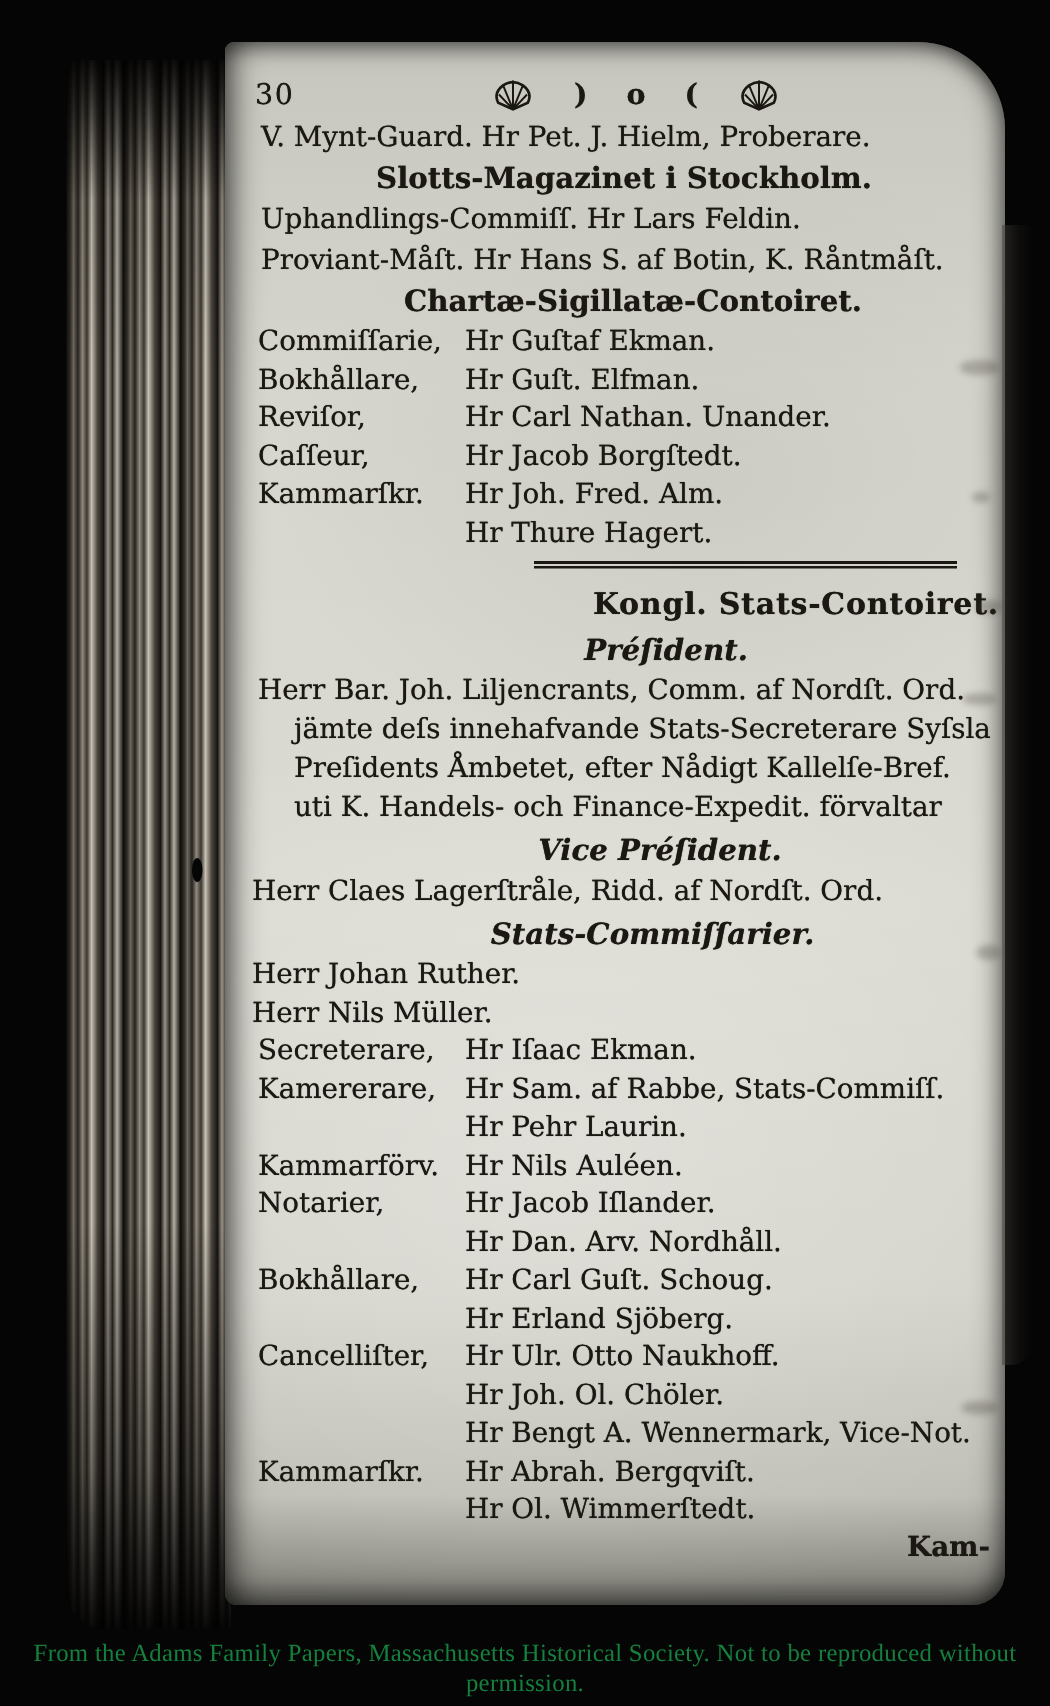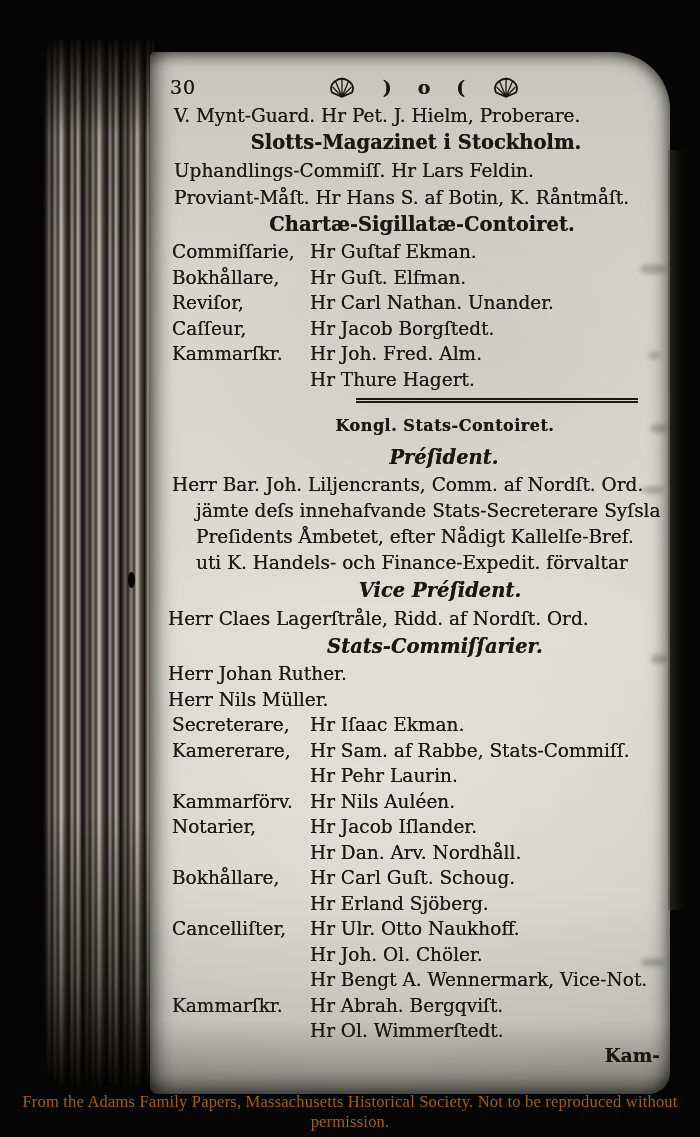--- a/index.html
+++ b/index.html
@@ -22,21 +22,21 @@
         #2e2b26 31px,#b5afa3 34px,#1d1a16 38px),
       #1a1815;
     border-radius:10px 0 0 26px;
   }
   .binding .speck{
     position:absolute;left:84px;top:532px;width:7px;height:16px;
     background:#050505;border-radius:50%;
   }
   
   .page{
-    position:absolute;left:150px;top:52px;width:520px;height:1042px;
+    position:absolute;left:150px;top:28px;width:520px;height:1042px;
     border-radius:6px 58px 22px 8px;
     background:
       radial-gradient(ellipse 420px 320px at 62% 28%, rgba(0,0,0,0.05), transparent 70%),
       radial-gradient(ellipse 520px 420px at 42% 72%, rgba(255,255,255,0.22), transparent 75%),
       linear-gradient(180deg,#c7c6be 0%,#d7d6ce 22%,#dcdbd3 55%,#d4d3cb 80%,#c0bfb7 93%,#84837c 99%);
     box-shadow:
       inset 16px 0 20px -10px rgba(0,0,0,.55),
       inset 0 12px 16px -9px rgba(0,0,0,.55),
       inset -12px 0 18px -8px rgba(0,0,0,.5),
       inset 0 -14px 20px -10px rgba(0,0,0,.6);
@@ -66,42 +66,42 @@
   .entry{height:27px;line-height:27px;padding-left:8px;}
   .center-head{height:28px;line-height:28px;text-align:center;font-weight:bold;font-size:19.5px;}
   .center-head.chartae{padding-left:12px;}
   .orow{height:25.5px;line-height:25.5px;padding-left:6px;}
   .orow .lab{display:inline-block;width:138px;}
   .rule-row{height:17px;position:relative;}
   .rule-row .rule{
     position:absolute;left:190px;top:6px;width:282px;height:5px;
     background:linear-gradient(180deg,#1b1813 0,#1b1813 2px,transparent 2px,transparent 3px,#1b1813 3px,#1b1813 5px);
   }
-  .main-head{height:34px;line-height:34px;text-align:center;font-weight:bold;font-size:16px;padding-left:58px;letter-spacing:.5px;}
+  .main-head{height:34px;line-height:34px;text-align:right;font-weight:bold;font-size:20px;padding-left:58px;letter-spacing:.5px;}
   .ital-head{height:29px;line-height:29px;text-align:center;font-style:italic;font-weight:bold;font-size:19.5px;}
   .ital-head.pres{padding-left:56px;}
   .ital-head.vice{padding-left:48px;}
   .ital-head.statscomm{padding-left:38px;}
   .para-line{height:26px;line-height:26px;}
   .para-line.first{padding-left:6px;}
   .para-line.cont{padding-left:30px;}
   .herr-line{height:25.5px;line-height:25.5px;padding-left:2px;}
   .catchword{height:24px;line-height:24px;text-align:right;padding-right:6px;font-weight:bold;}
   
   .smudge{position:absolute;background:rgba(58,53,47,.28);filter:blur(2px);border-radius:45%;}
   .sm1{right:4px;top:212px;width:26px;height:10px;}
   .sm2{right:2px;top:372px;width:18px;height:9px;}
   .sm3{right:6px;top:434px;width:22px;height:8px;}
   .sm4{right:3px;top:602px;width:16px;height:10px;}
   .sm5{right:5px;top:906px;width:24px;height:9px;}
   .sm6{right:10px;top:300px;width:12px;height:7px;}
   
   .caption{
     position:absolute;left:0;bottom:5px;width:100%;
-    text-align:center;color:#a16207;
+    text-align:center;color:#15803d;
     font-family:"Liberation Serif","DejaVu Serif",serif;
     font-size:16.5px;letter-spacing:.2px;
   }
 </style>
 </head>
 <body>
 
 <div class="scan">
 
   <div class="binding">

